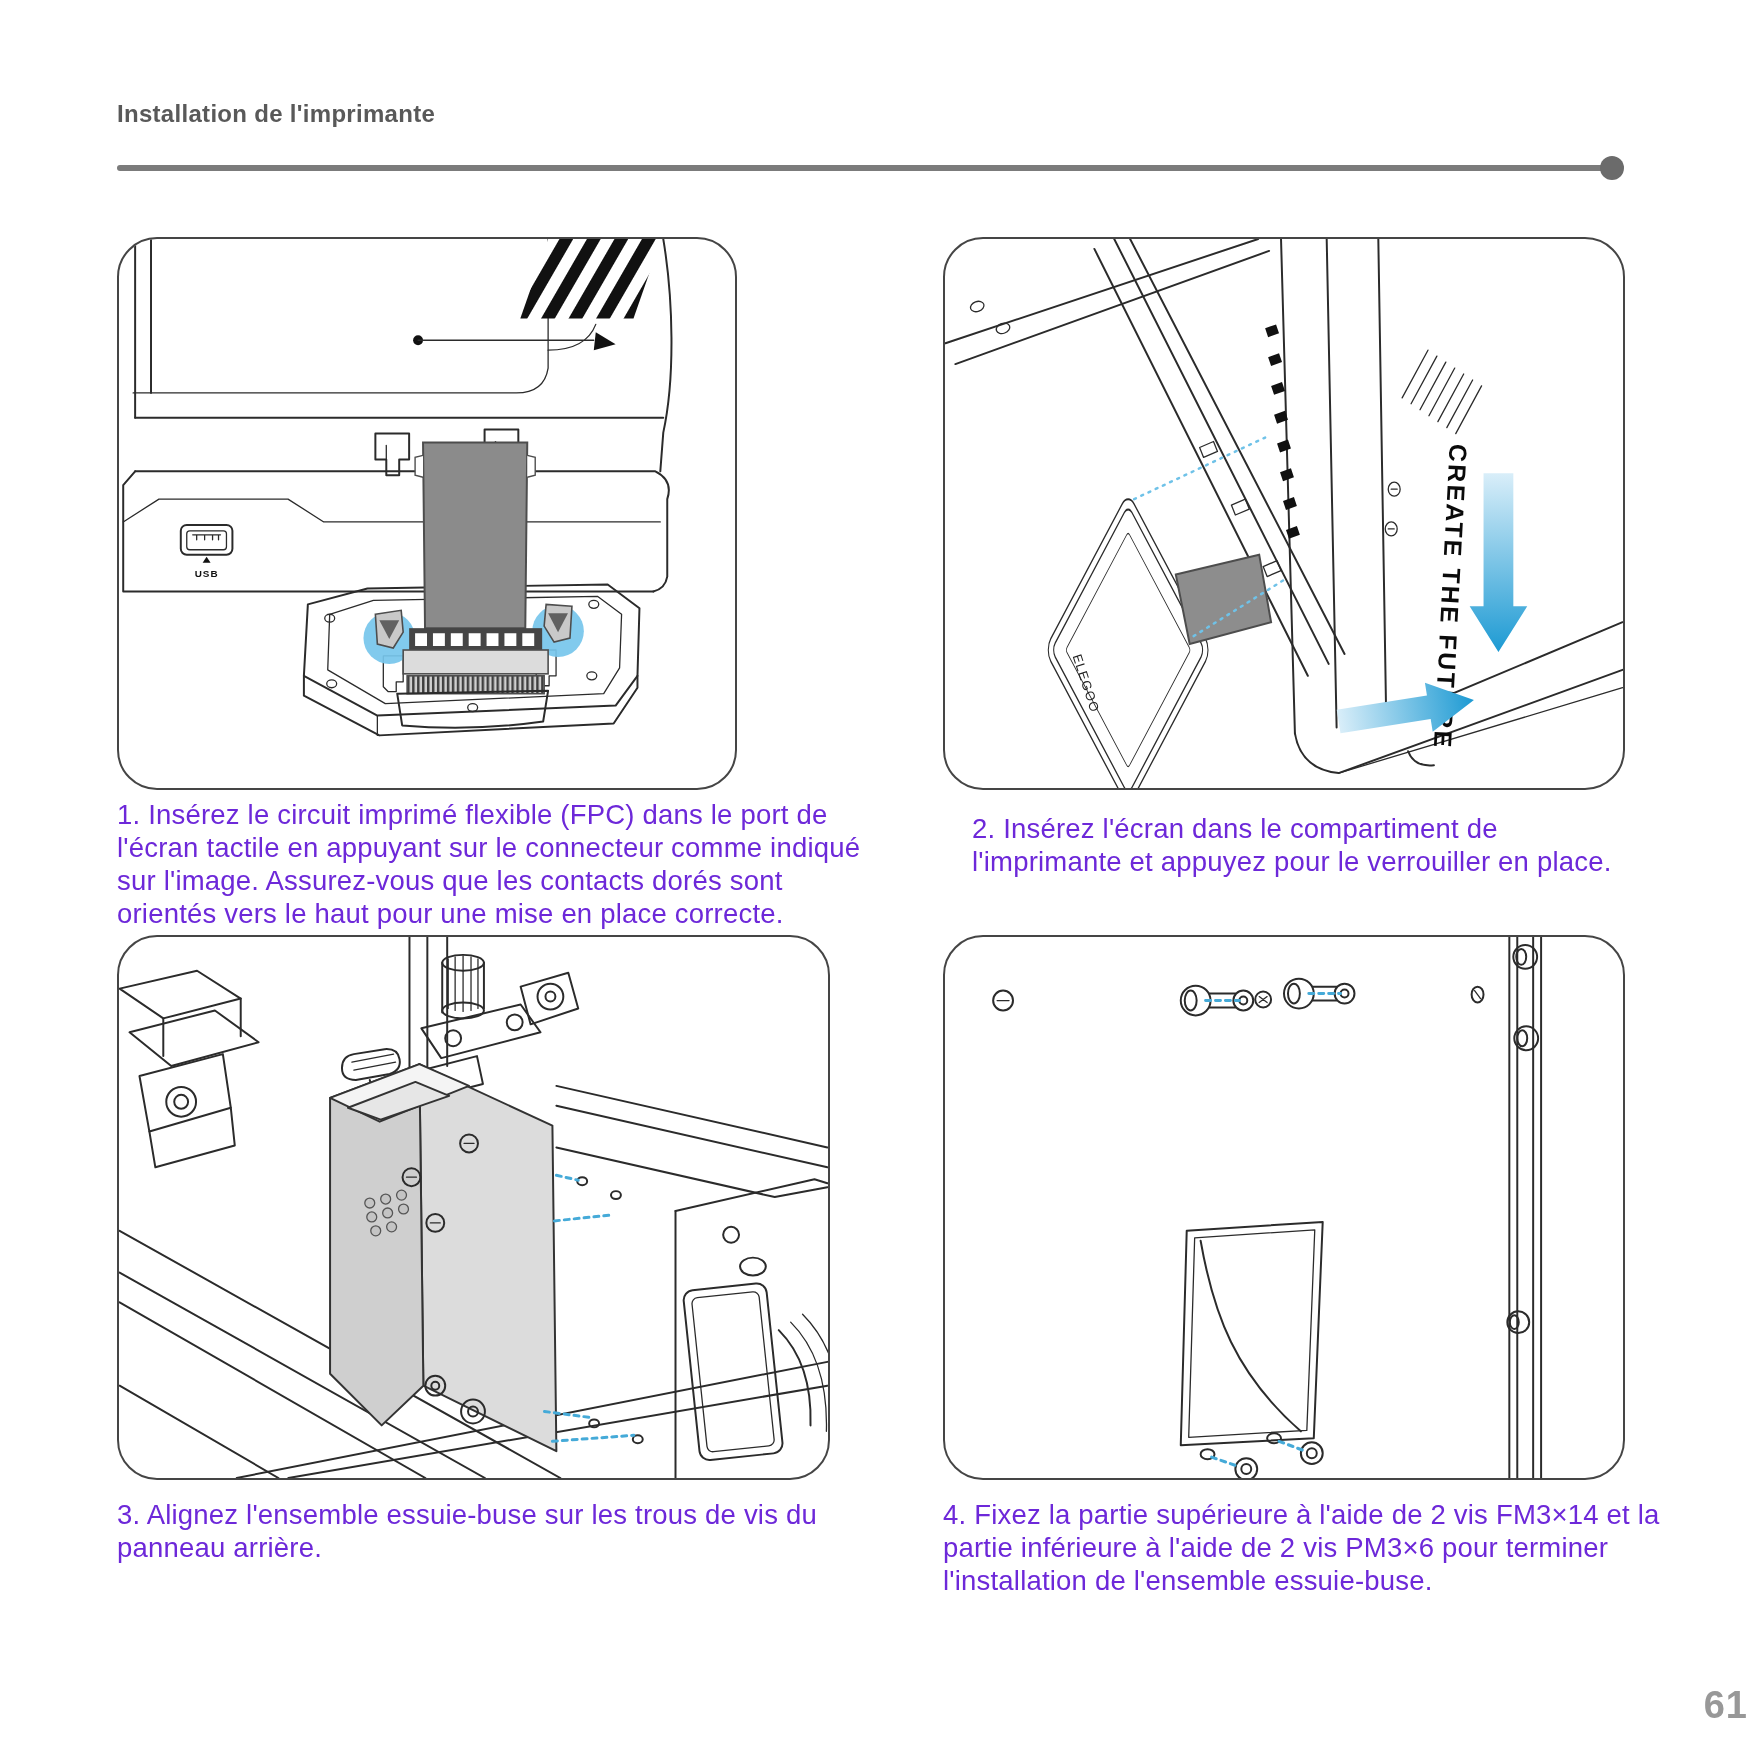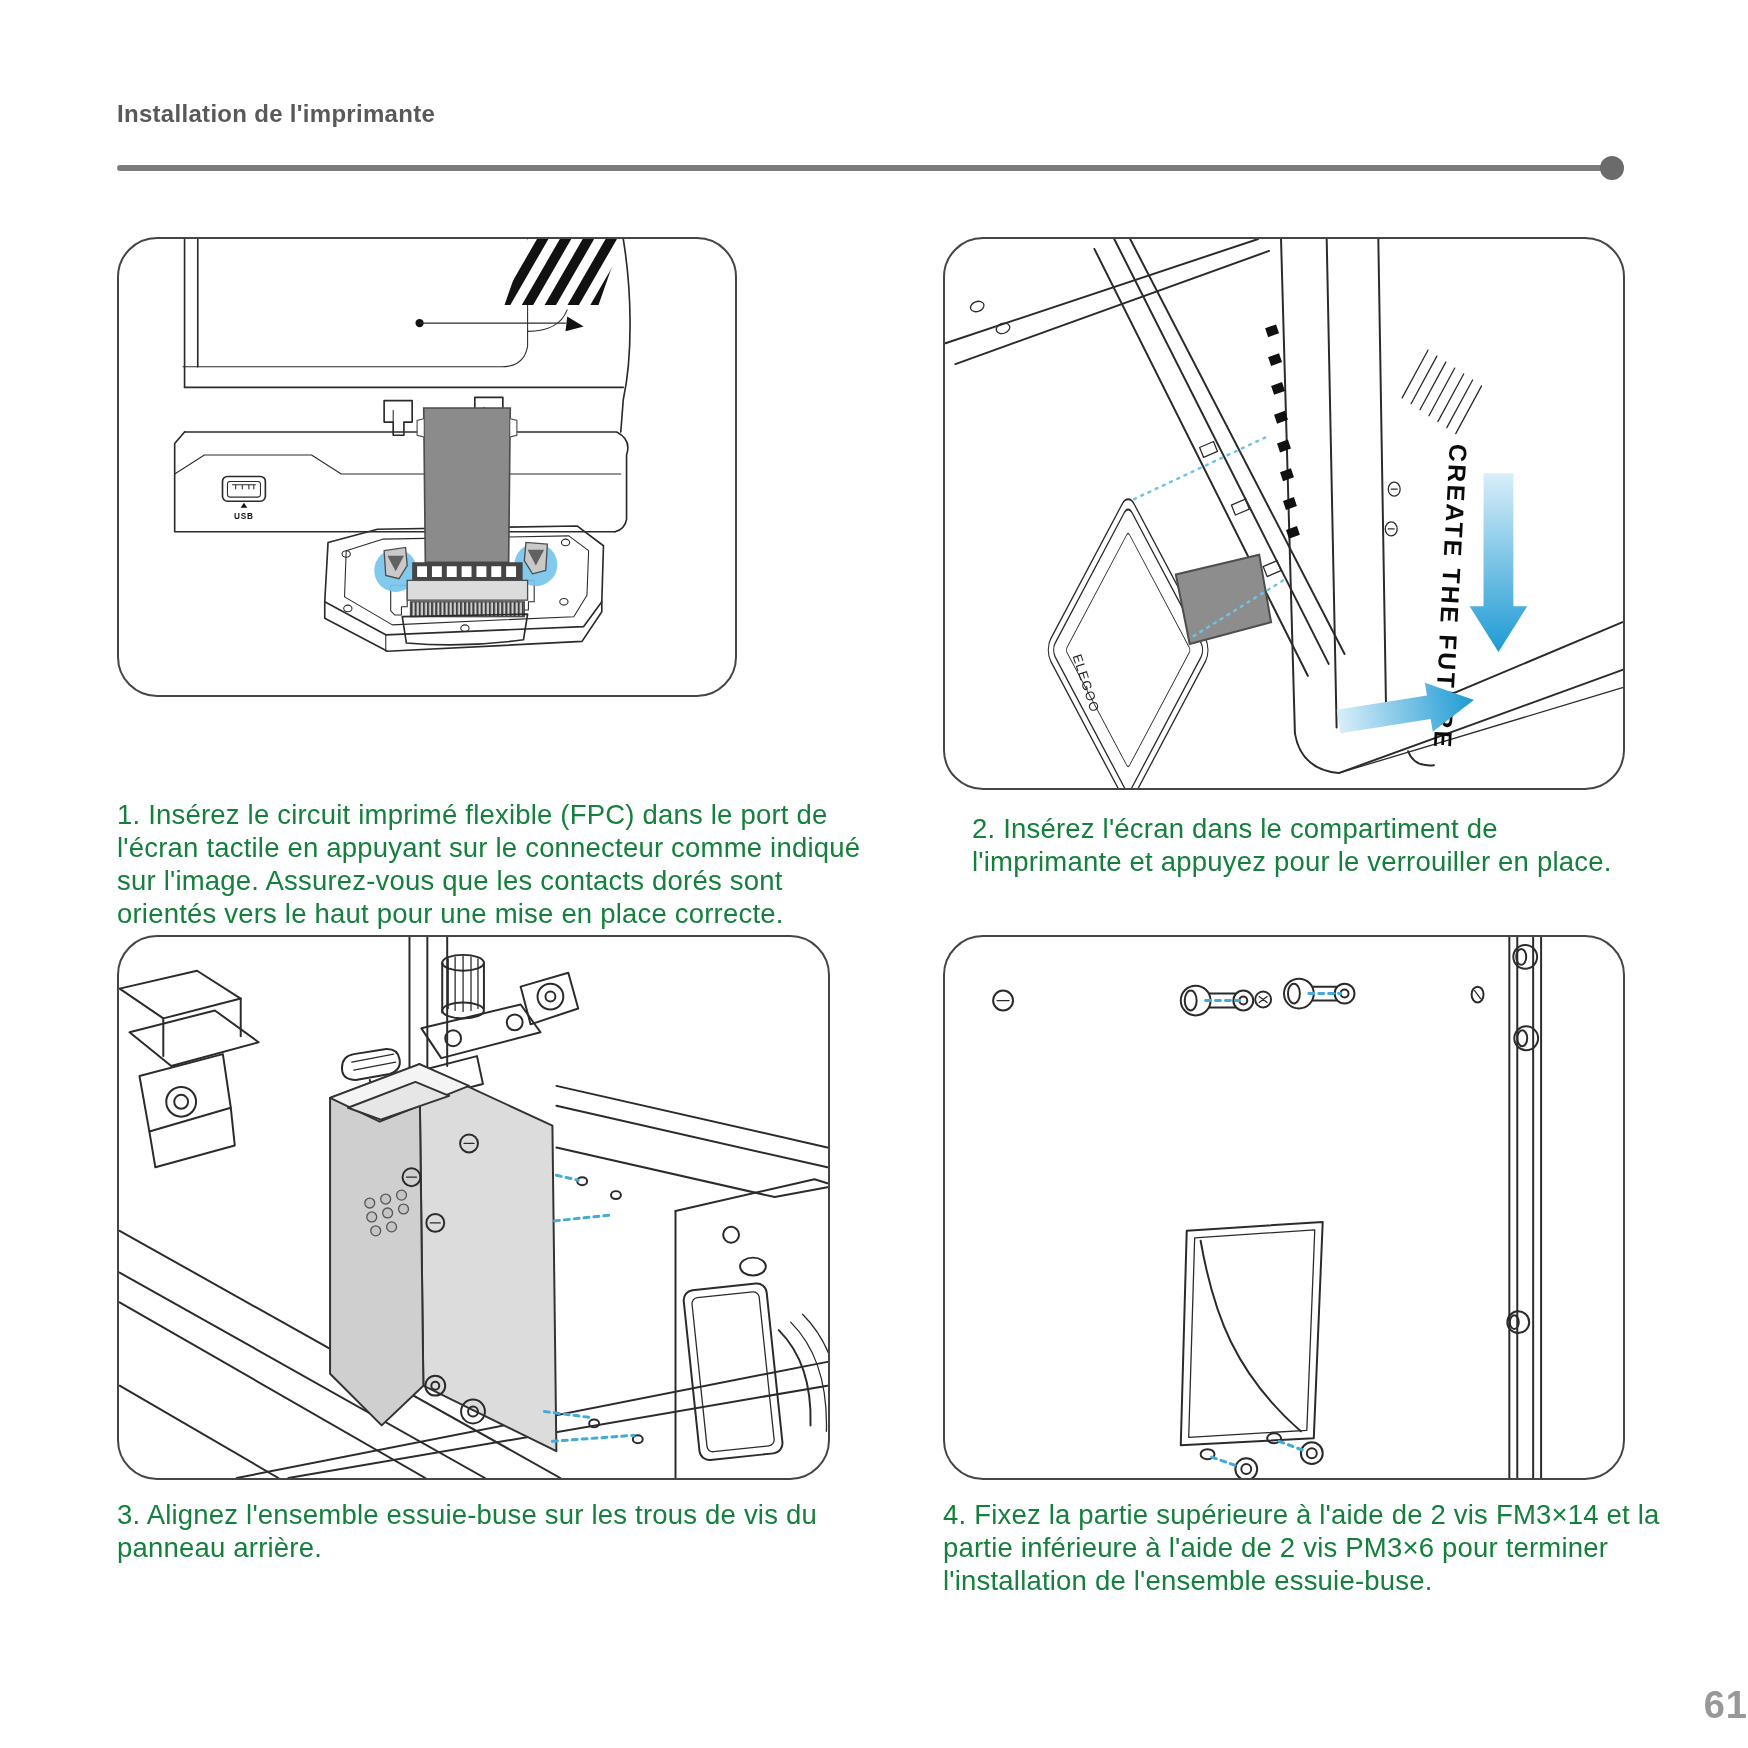--- a/index.html
+++ b/index.html
@@ -7,25 +7,25 @@
     font-family:"Liberation Sans", sans-serif; position:relative; overflow:hidden; }
   .page-title { position:absolute; left:117px; top:100px; font-size:24px; font-weight:700;
     color:#595959; letter-spacing:.3px; }
   .rule { position:absolute; left:117px; top:165px; width:1492px; height:6px;
     background:#7b7b7b; border-radius:3px; }
   .rule-dot { position:absolute; right:-15px; top:-9px; width:24px; height:24px;
     border-radius:50%; background:#6b6b6b; }
   .panel { position:absolute; border:2px solid #454545; border-radius:40px;
     background:#fff; overflow:hidden; }
   .panel svg { display:block; width:100%; height:100%; }
-  #p1 { left:117px; top:237px; width:620px; height:460px; }
+  #p1 { left:117px; top:237px; width:620px; height:553px; }
   #p2 { left:943px; top:237px; width:682px; height:553px; }
   #p3 { left:117px; top:935px; width:713px; height:545px; }
   #p4 { left:943px; top:935px; width:682px; height:545px; }
-  .caption { position:absolute; color:#15803d; font-size:27.5px; line-height:1.2;
+  .caption { position:absolute; color:#6d28d9; font-size:27.5px; line-height:1.2;
     letter-spacing:.2px; }
   #c1 { left:117px; top:798px;  width:770px; }
   #c2 { left:952px; top:812px;  width:660px;margin-left:20px; }
   #c3 { left:117px; top:1498px; width:700px; }
   #c4 { left:943px; top:1498px; width:762px; }
   .pageno { position:absolute; left:0; top:1684px; width:100%; text-align:right;
     font-size:38px; font-weight:700; color:#989898; letter-spacing:1px; }
   
   .ln  { fill:none; stroke:#2b2b2b; stroke-width:2; stroke-linejoin:round; stroke-linecap:round; }
   .lnt { fill:none; stroke:#2b2b2b; stroke-width:1.3; stroke-linejoin:round; stroke-linecap:round; }

